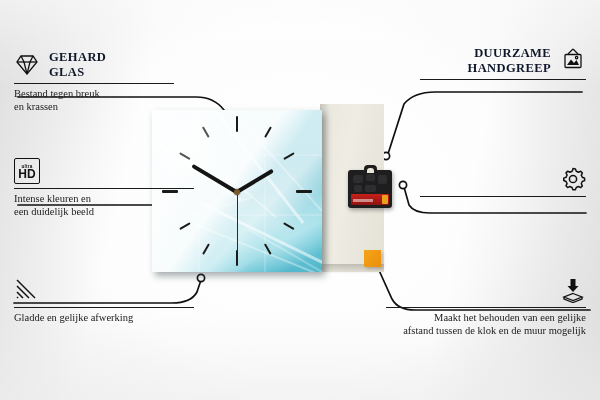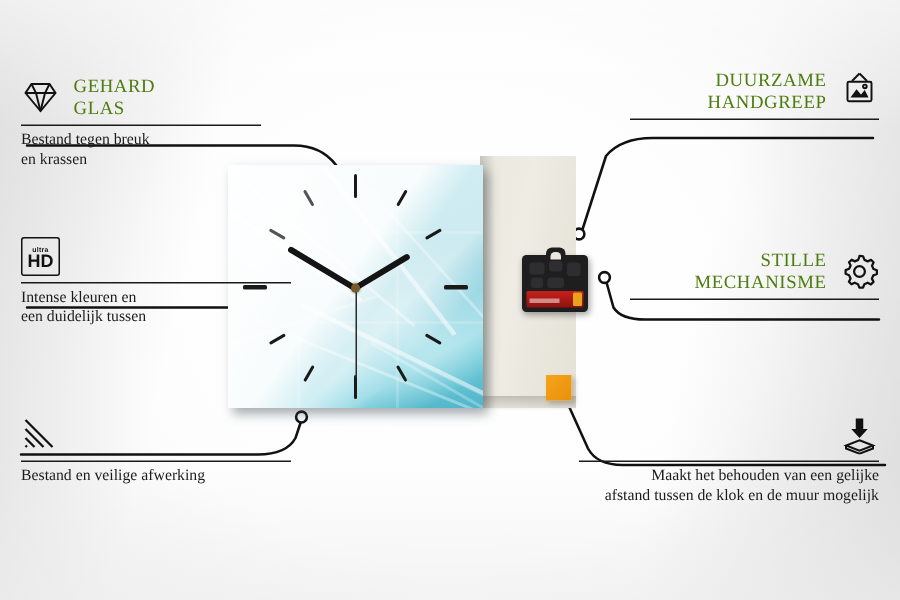--- a/index.html
+++ b/index.html
@@ -75,22 +75,22 @@
   .battery-plus{position:absolute;right:4px;bottom:4px;width:6px;height:9px;
     background:#e8a21c;border-radius:1px;}
   .spacer{position:absolute;left:212px;top:146px;width:17px;height:17px;
     background:linear-gradient(135deg,#f6a41b,#e98f0c);
     box-shadow:2px 2px 3px rgba(120,110,90,.35);}
 
   
   .feat{position:absolute;}
   .feat-head{display:flex;align-items:center;gap:9px;}
   .feat.right .feat-head{flex-direction:row-reverse;justify-content:flex-start;align-items:center;}
-  .feat-title{font-weight:normal;font-size:12.5px;line-height:14.5px;letter-spacing:.4px;
-    color:#4d7c0f;text-transform:uppercase;white-space:pre-line;}
+  .feat-title{font-weight:bold;font-size:12.5px;line-height:14.5px;letter-spacing:.4px;
+    color:#0f172a;text-transform:uppercase;white-space:pre-line;}
   .feat.right .feat-title{text-align:right;}
   .rule{height:1px;background:#1a1a1a;margin:4px 0 4px;}
   .feat-desc{font-size:10.5px;line-height:12.5px;color:#1b1b1b;white-space:pre-line;}
   .feat.right .feat-desc{text-align:right;}
   .ico{flex:0 0 auto;width:26px;height:26px;display:block;}
 
   .hdbox{width:24px;height:24px;border:1.6px solid #111;border-radius:2px;
     display:flex;flex-direction:column;align-items:center;justify-content:center;}
   .hdbox .u{font-family:"Liberation Sans",sans-serif;font-size:4.6px;font-weight:bold;
     line-height:5px;letter-spacing:.2px;color:#111;}
@@ -210,36 +210,36 @@
     <div class="feat-head">
       <span class="ico">
         <span class="hdbox">
           <span class="u">ultra</span>
           <span class="h">HD</span>
         </span>
       </span>
     </div>
     <div class="rule"></div>
     <div class="feat-desc">Intense kleuren en
-een duidelijk tussen</div>
+een duidelijk beeld</div>
   </div>
 
   <div class="feat left" style="left:14px;top:277px;width:180px;">
     <div class="feat-head">
       <span class="ico">
         <svg viewBox="0 0 26 26" width="26" height="26" fill="none" stroke="#111" stroke-width="1.5">
           <path d="M3 3 L21 21"></path>
             <path d="M3 9 L15 21"></path>
             <path d="M3 15 L9 21"></path>
             <path d="M3 20 L4 21"></path>
         </svg>
       </span>
     </div>
     <div class="rule"></div>
-    <div class="feat-desc">Bestand en veilige afwerking</div>
+    <div class="feat-desc">Gladde en gelijke afwerking</div>
   </div>
 
   <div class="feat right" style="left:420px;top:46px;width:166px;">
     <div class="feat-head">
       <span class="ico">
         <svg viewBox="0 0 26 26" width="26" height="26" fill="none" stroke="#111" stroke-width="1.3">
           <path d="M13 1 L8 6"></path>
             <path d="M13 1 L18 6"></path>
           <rect x="5" y="6.5" width="16" height="13" rx="1"></rect>
           <path d="M7 17 L11 11.5 L14 15 L16.5 12 L19 17 Z" fill="#111" stroke="none"></path>
@@ -256,22 +256,20 @@
     <div class="feat-head">
       <span class="ico">
         <svg viewBox="0 0 26 26" width="26" height="26" fill="none" stroke="#111" stroke-width="1.5">
           <path d="M13 2.5 l2.4 .45 .9 2.3 2.2 1 2.2-1.05 1.7 1.75 -1.1 2.15 1 2.2 2.3 .9 0 2.45
                    -2.35 .9 -1 2.2 1.1 2.15 -1.75 1.7 -2.15-1.1 -2.2 1 -.9 2.3 -2.45 0 -.9-2.35
                    -2.2-1 -2.15 1.1 -1.7-1.75 1.1-2.15 -1-2.2 -2.3-.9 0-2.45 2.35-.9 1-2.2
                    -1.1-2.15 1.75-1.7 2.15 1.1 2.2-1 .9-2.3 z" stroke-linejoin="round"></path>
           <circle cx="13" cy="13" r="3.6"></circle>
         </svg>
       </span>
-      <span class="feat-title">STILLE
-MECHANISME</span>
     </div>
     <div class="rule"></div>
   </div>
 
   <div class="feat right" style="left:386px;top:277px;width:200px;">
     <div class="feat-head">
       <span class="ico">
         <svg viewBox="0 0 26 26" width="26" height="26" fill="none" stroke="#111" stroke-width="1.3">
           <path d="M10.5 2 h5 v7 h3 L13 15 L7.5 9 h3 z" fill="#111" stroke="none"></path>
           <path d="M13 16.5 L22 20 L13 23.5 L4 20 Z"></path>

